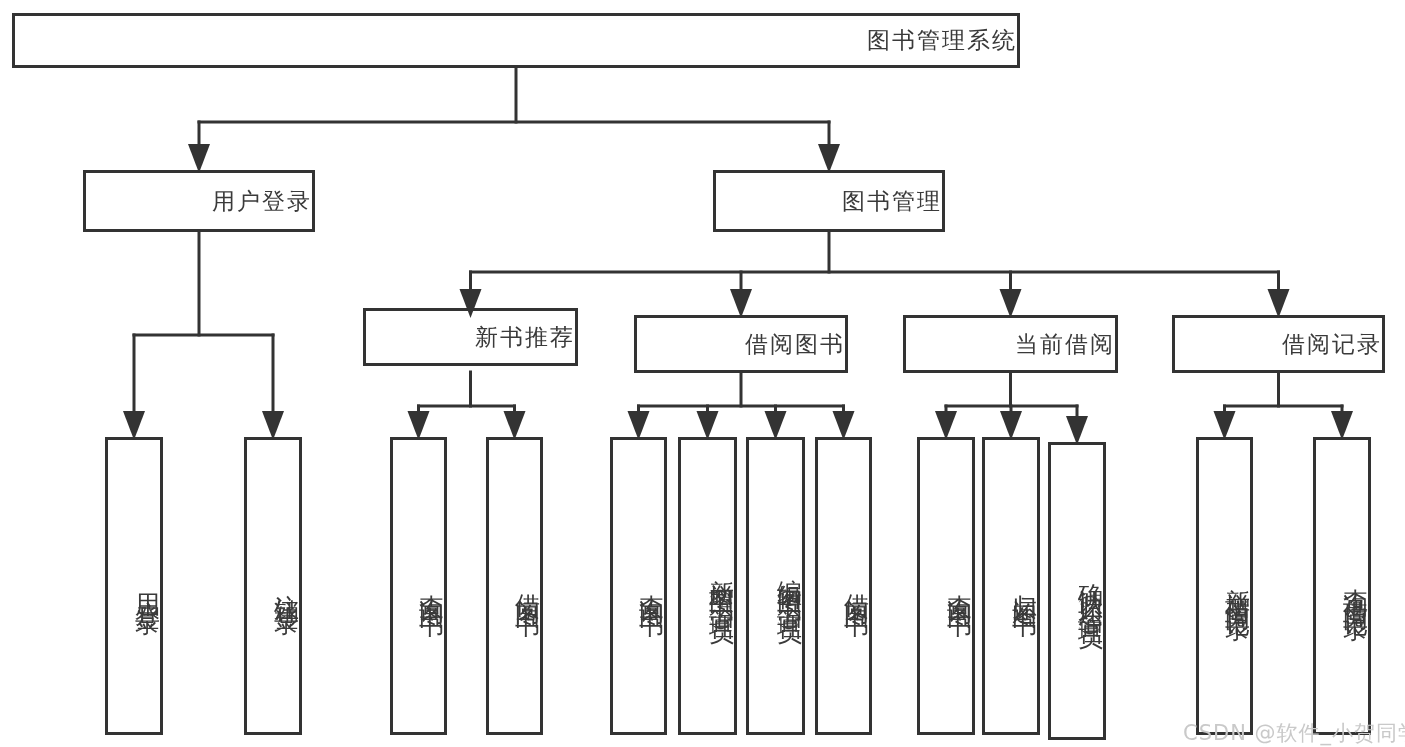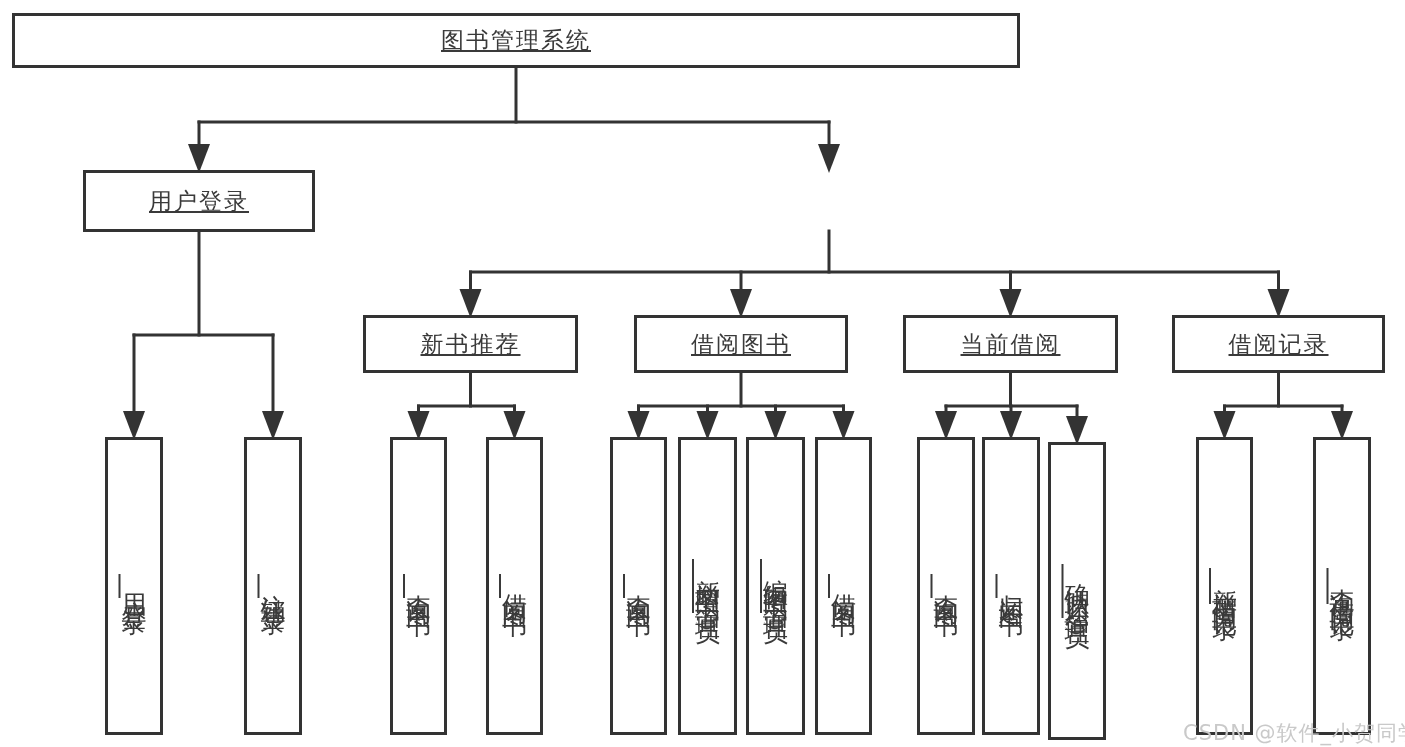--- a/index.html
+++ b/index.html
@@ -12,23 +12,22 @@
   }
   .layer{position:absolute;left:0;top:0;width:1405px;height:747px;}
   svg.layer{pointer-events:none;}
   .node{
     position:absolute;
     background:#ffffff;
     border:3px solid #333333;
     box-sizing:border-box;
     display:flex;
     align-items:center;
-    justify-content:center;
+    justify-content:flex-end;
     color:#3a3a3a;
-    text-decoration:underline;
   }
   .node.h .label{
     font-size:23px;
     letter-spacing:2px;
     white-space:nowrap;
   }
   .node.v .label{
     writing-mode:vertical-rl;
     text-orientation:mixed;
     font-size:25px;
@@ -50,21 +49,24 @@
 <body>
 
 <div class="canvas">
   <div id="nodes" class="layer">
       <div class="node h" style="left: 12px; top: 13px; width: 1008px; height: 55px; border-color: rgb(51, 51, 51);">
         <span class="label" style="color: rgb(58, 58, 58);">图书管理系统</span>
       </div>
       <div class="node h" style="left: 83px; top: 170px; width: 232px; height: 62px; border-color: rgb(51, 51, 51);">
         <span class="label" style="color: rgb(58, 58, 58);">用户登录</span>
       </div>
-      <div class="node h" style="left: 363px; top: 315px; width: 215px; height: 58px; border-color: rgb(51, 51, 51);">
+      <div class="node h" style="left: 713px; top: 170px; width: 232px; height: 62px; border-color: rgb(51, 51, 51);">
+        <span class="label" style="color: rgb(58, 58, 58);">图书管理</span>
+      </div>
+      <div class="node h" style="left: 363px; top: 308px; width: 215px; height: 58px; border-color: rgb(51, 51, 51);">
         <span class="label" style="color: rgb(58, 58, 58);">新书推荐</span>
       </div>
       <div class="node h" style="left: 634px; top: 315px; width: 214px; height: 58px; border-color: rgb(51, 51, 51);">
         <span class="label" style="color: rgb(58, 58, 58);">借阅图书</span>
       </div>
       <div class="node h" style="left: 1172px; top: 315px; width: 213px; height: 58px; border-color: rgb(51, 51, 51);">
         <span class="label" style="color: rgb(58, 58, 58);">借阅记录</span>
       </div>
       <div class="node h" style="left: 903px; top: 315px; width: 215px; height: 58px; border-color: rgb(51, 51, 51);">
         <span class="label" style="color: rgb(58, 58, 58);">当前借阅</span>

